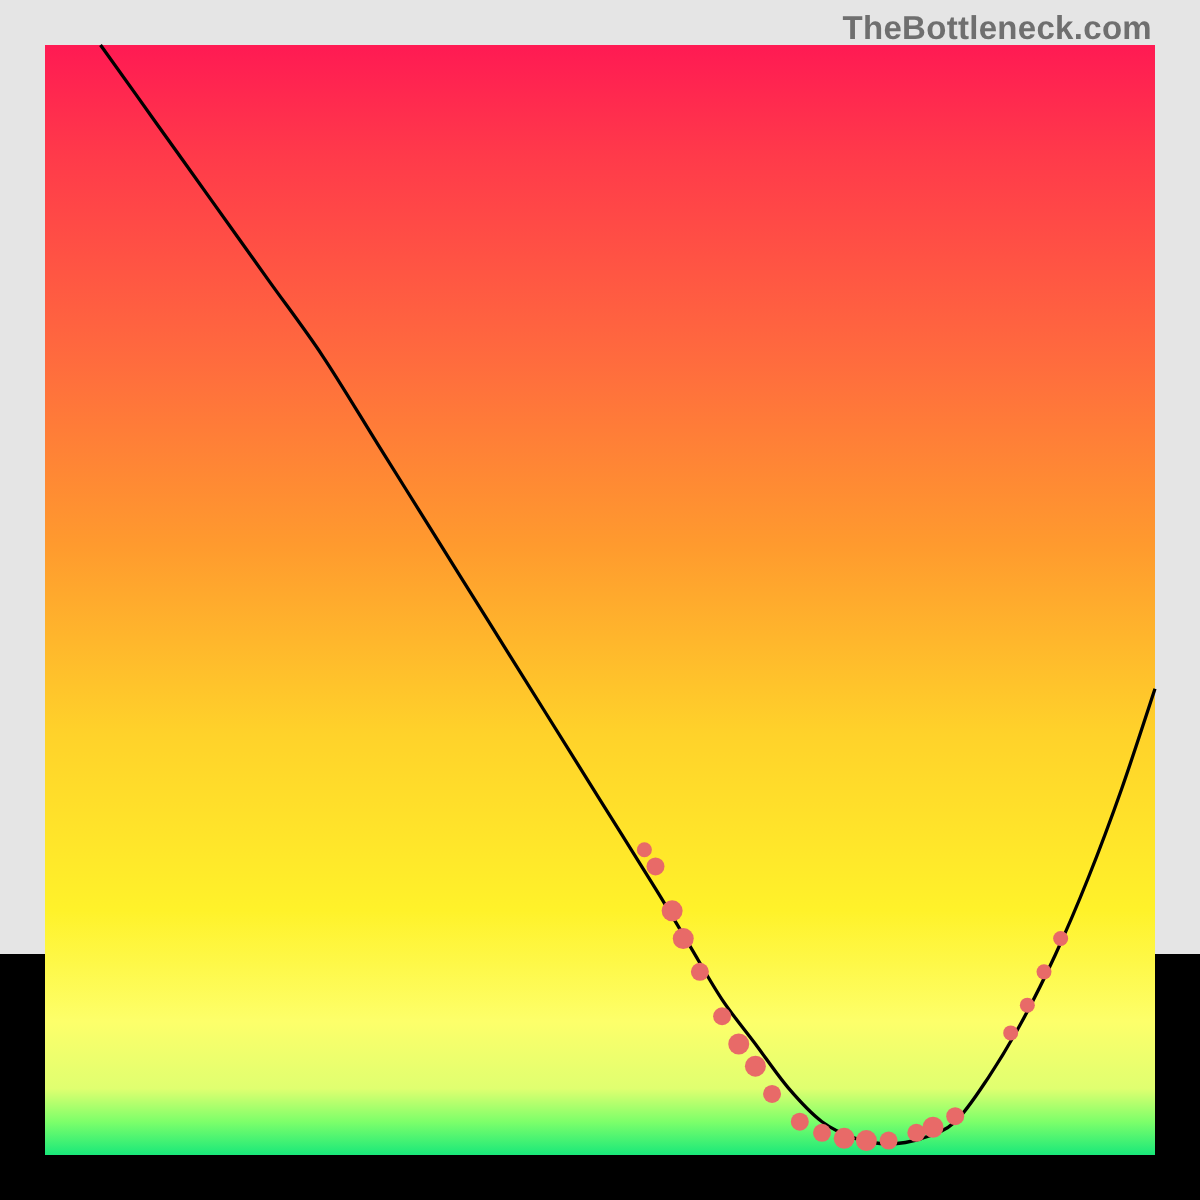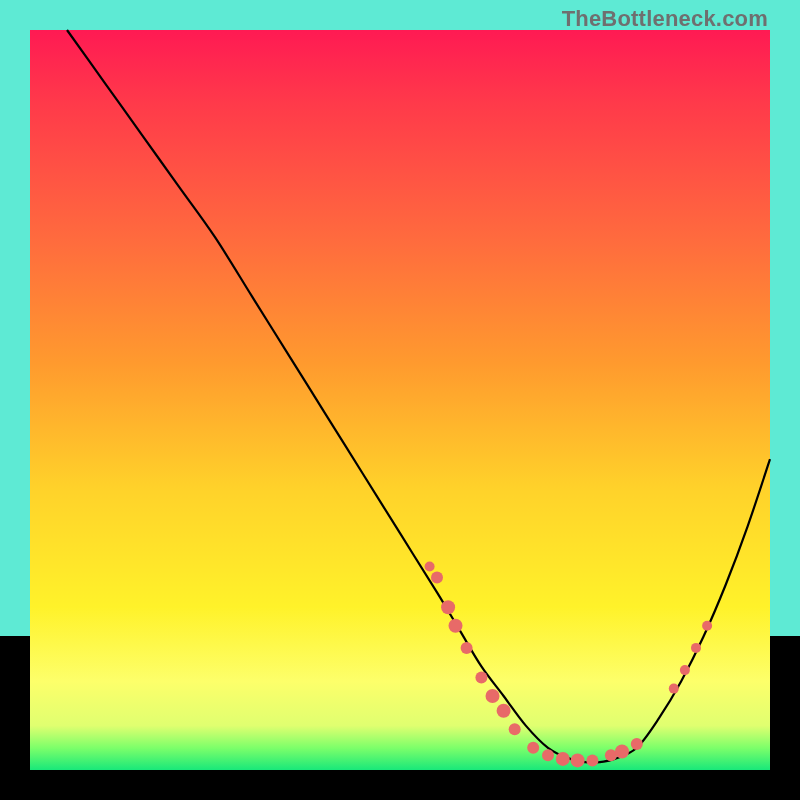--- a/index.html
+++ b/index.html
@@ -8,21 +8,21 @@
     width: 800px;
     height: 800px;
     overflow: hidden;
     background: #000;
     font-family: Arial, Helvetica, sans-serif;
   }
   .frame {
     position: relative;
     width: 800px;
     height: 636px;
-    background: #5eead4;
+    background: #e5e5e5;
   }
   .plot-area {
     position: absolute;
     left: 30px;
     top: 30px;
     width: 740px;
     height: 740px;
     
     background: linear-gradient(
       to bottom,

